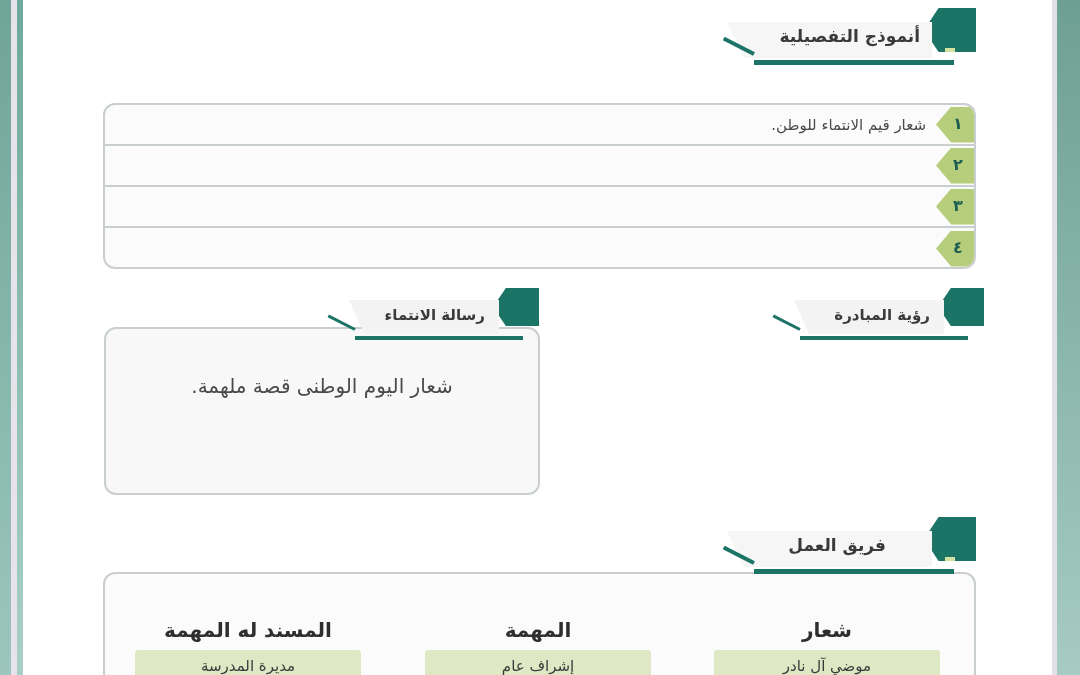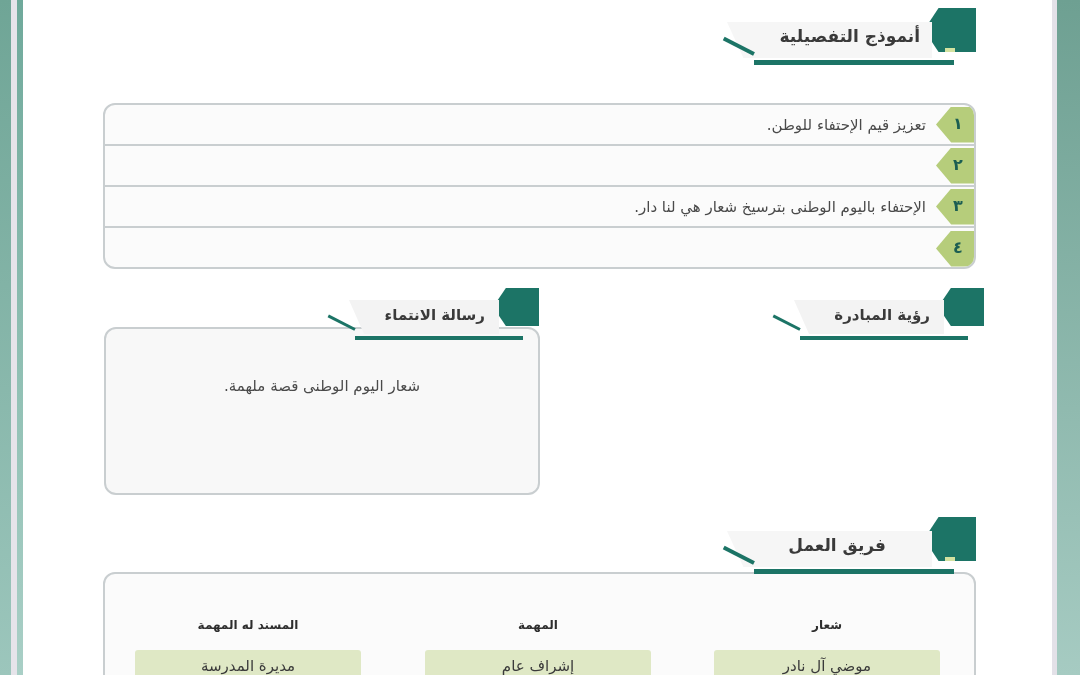--- a/index.html
+++ b/index.html
@@ -91,21 +91,21 @@
     margin-right: 8px; font-size: 15px; color: #4a4a4a;
   }
 
   
   .box {
     position: absolute; height: 168px;
     border: 2px solid #c9ced0; border-radius: 12px; background: #f8f8f8;
   }
   .box-text {
     position: absolute; left: 0; right: 0; text-align: center;
-    font-size: 15px; color: #4a4a4a; line-height: 30px;
+    font-size: 20px; color: #4a4a4a; line-height: 30px;
   }
 
   .small-head { position: absolute; height: 56px; }
   .small-head .flag {
     position: absolute; right: 0; top: 0; width: 46px; height: 38px;
     background: #1c7466;
     clip-path: polygon(28% 0, 100% 0, 100% 100%, 28% 100%, 0 50%);
   }
   .small-head .label-bg {
     position: absolute; right: 40px; top: 12px; height: 34px; background: #f3f3f3;
@@ -121,21 +121,21 @@
   }
 
   
   .team {
     position: absolute; right: 76px; top: 572px; width: 873px; height: 120px;
     border: 2px solid #c9ced0; border-radius: 12px; background: #fbfbfb;
   }
   .team-col { position: absolute; top: 0; width: 226px; }
   .team-header {
     position: absolute; top: 44px; left: 0; right: 0; text-align: center;
-    font-size: 12px; font-weight: bold; color: #2e2e2e;
+    font-size: 20px; font-weight: bold; color: #2e2e2e;
   }
   .team-cell {
     position: absolute; top: 76px; left: 0; right: 0; height: 34px;
     background: #dfe8c5; border-radius: 3px;
     text-align: center; font-size: 15px; color: #3a3a3a; line-height: 32px;
   }
 </style>
 </head>
 <body>
 
@@ -151,34 +151,33 @@
     <div class="underline" style="width:200px;"></div>
     <div class="slant" style="right:222px;"></div>
   </div>
 
   <div class="objectives">
     <div class="obj-row">
       <div class="obj-num-wrap">
         <div class="tri"></div>
         <div class="num">١</div>
       </div>
-      <div class="obj-text">تعزيز قيم الإحتفاء للوطن.</div>
+      <div class="obj-text">شعار قيم الانتماء للوطن.</div>
     </div>
     <div class="obj-row">
       <div class="obj-num-wrap">
         <div class="tri"></div>
         <div class="num">٢</div>
       </div>
     </div>
     <div class="obj-row">
       <div class="obj-num-wrap">
         <div class="tri"></div>
         <div class="num">٣</div>
       </div>
-      <div class="obj-text">الإحتفاء باليوم الوطنى بترسيخ شعار هي لنا دار.</div>
     </div>
     <div class="obj-row">
       <div class="obj-num-wrap">
         <div class="tri"></div>
         <div class="num">٤</div>
       </div>
     </div>
   </div>
 
   <div class="small-head" style="right:68px; top:288px; width:220px;">

